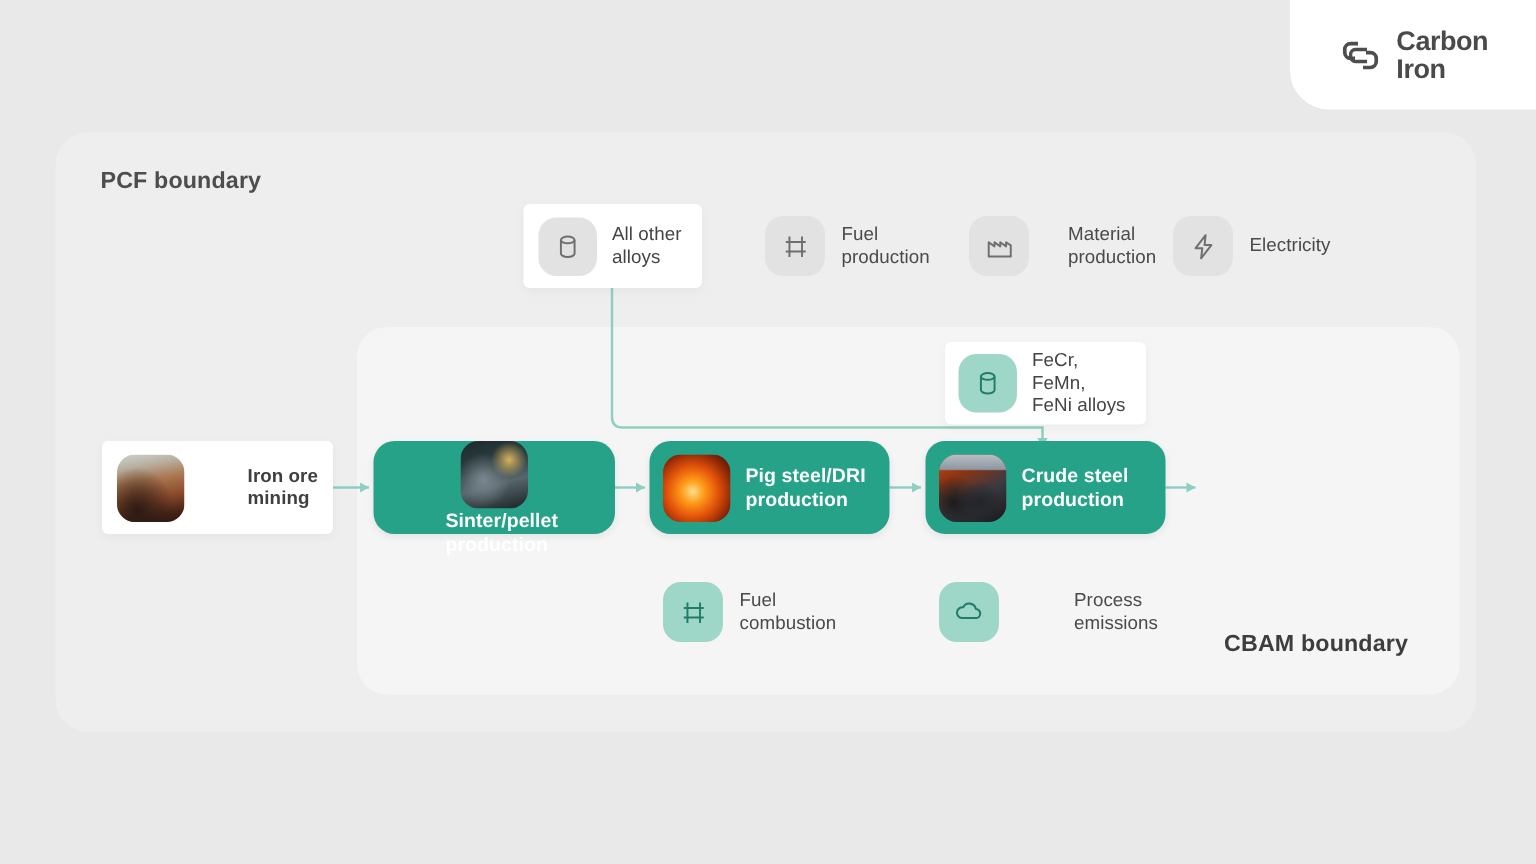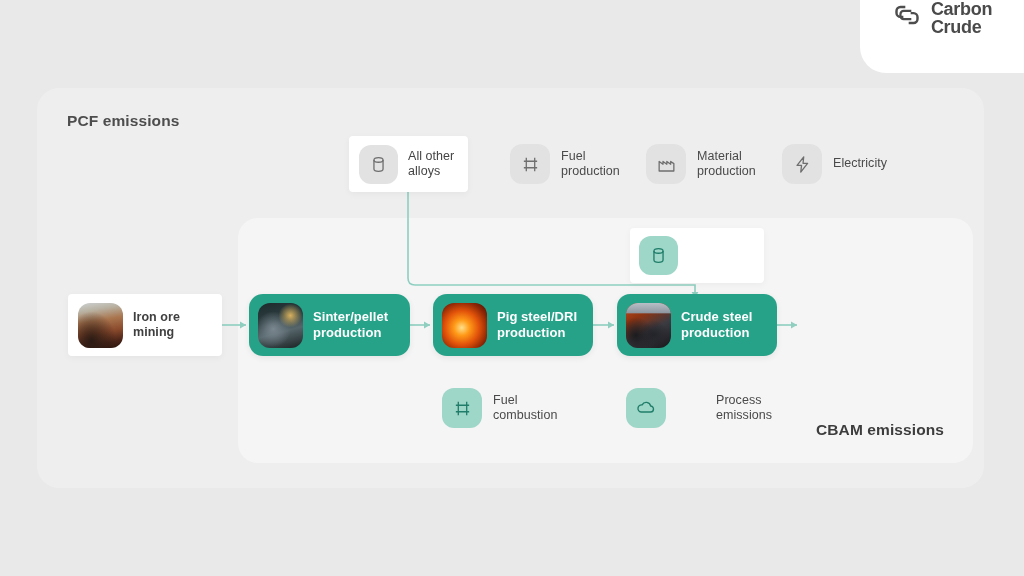--- a/index.html
+++ b/index.html
@@ -14,21 +14,21 @@
     width: 1024px; height: 576px;
     background: #e9e9e9;
   }
 
   
   .brand-card {
     position: absolute; top: 0; right: 0;
     width: 164px; height: 73px;
     background: #ffffff;
     border-bottom-left-radius: 26px;
-    display: flex; justify-content: center;
+    display: flex; align-items: center; justify-content: center;
     gap: 9px;
   }
   .brand-mark { width: 30px; height: 30px; flex: none; }
   .brand-text {
     font-size: 18px; font-weight: bold; line-height: 1.02;
     color: #4a4a4a; letter-spacing: -0.3px;
   }
 
   
   .pcf-panel {
@@ -145,28 +145,28 @@
       <svg viewBox="0 0 32 32" width="30" height="30">
         <g fill="none" stroke="#4d4d4d" stroke-width="2.6" stroke-linejoin="round">
           <path d="M14.2 7.5h-5.2a4.2 4.2 0 0 0-4.2 4.2v2.1a4.2 4.2 0 0 0 4.2 4.2h3.1"></path>
           <path d="M17.8 24.5h5.2a4.2 4.2 0 0 0 4.2-4.2v-2.1a4.2 4.2 0 0 0-4.2-4.2h-3.1"></path>
           <path d="M20.6 11.7h-8.2a3.4 3.4 0 0 0-3.4 3.4v1.8a3.4 3.4 0 0 0 3.4 3.4h8.2" stroke-width="2.4"></path>
         </g>
       </svg>
     </span>
     <div class="brand-text">
       <div>Carbon</div>
-      <div>Crude</div>
+      <div>Iron</div>
     </div>
   </div>
 
   <div class="pcf-panel"></div>
   <div class="cbam-panel"></div>
-  <div class="pcf-title">PCF emissions</div>
-  <div class="cbam-title">CBAM emissions</div>
+  <div class="pcf-title">PCF boundary</div>
+  <div class="cbam-title">CBAM boundary</div>
 
   <svg class="wires">
     <g fill="none" stroke="#8ecfc0" stroke-width="1.6">
 
       <path d="M222 325 H246"></path>
 
       <path d="M410 325 H430"></path>
 
       <path d="M593 325 H614"></path>
 
@@ -203,51 +203,53 @@
     <span class="chip-label" style="margin-left:11px;">Fuel
 production</span>
   </div>
 
   <div class="chip bare" style="left:646px; top:144px; height:40px;">
     <span class="tile grey" style="width:40px;height:40px;">
       <svg viewBox="0 0 24 24" width="21" height="21" fill="none" stroke="#6f6f6f" stroke-width="1.5" stroke-linejoin="round">
         <path d="M3.6 19.4V8.6l4.4 3.1V8.6l4.4 3.1V8.6l4.4 3.1V8.6l3.6 2.4v8.4z"></path>
       </svg>
     </span>
-    <span class="chip-label" style="margin-left:11px;">Material
+    <span class="chip-label" style="margin-left:26px;">Material
 production</span>
   </div>
 
   <div class="chip bare" style="left:782px; top:144px; height:40px;">
     <span class="tile grey" style="width:40px;height:40px;">
       <svg viewBox="0 0 24 24" width="21" height="21" fill="none" stroke="#6f6f6f" stroke-width="1.5" stroke-linejoin="round">
         <path d="M13.4 3.2 5.8 13.1h5.1l-.9 7.7 7.8-10.1h-5.2z"></path>
       </svg>
     </span>
     <span class="chip-label" style="margin-left:11px;">Electricity</span>
   </div>
 
   <div class="chip card" style="left:630px; top:228px; width:134px; height:55px; padding:0 9px;">
     <span class="tile mint" style="width:39px;height:39px;">
       <svg viewBox="0 0 24 24" width="21" height="21" fill="none" stroke="#1f7d69" stroke-width="1.5">
         <ellipse cx="12" cy="6.8" rx="5.2" ry="2.6"></ellipse>
         <path d="M6.8 6.8v10.4c0 1.45 2.33 2.6 5.2 2.6s5.2-1.15 5.2-2.6V6.8"></path>
       </svg>
     </span>
-  </div>
-
-  <div class="chip card strong" style="left:68px; top:294px; width:154px; height:62px; padding:4px 10px;">
+    <span class="chip-label" style="margin-left:10px;">FeCr, FeMn,
+FeNi alloys</span>
+  </div>
+
+  <div class="chip card strong" style="left:68px; top:294px; width:154px; height:62px; padding:4px 10px;justify-content:space-between;">
     <span class="tile" style="width:45px;height:45px;">
       <span class="photo ore"></span>
     </span>
     <span class="chip-label" style="margin-left:10px;">Iron ore
 mining</span>
   </div>
 
-  <div class="chip process" style="left:249px; top:294px; width:161px; height:62px; padding:0 9px;">
+  <div class="chip process" style="left:249px; top:294px; width:161px; height:62px; padding:0 9px;flex-direction:column;">
     <span class="tile" style="width:45px;height:45px;">
       <span class="photo sinter"></span>
     </span>
     <span class="chip-label" style="margin-left:10px;">Sinter/pellet
 production</span>
   </div>
 
   <div class="chip process" style="left:433px; top:294px; width:160px; height:62px; padding:0 9px;">
     <span class="tile" style="width:45px;height:45px;">
       <span class="photo pigiron"></span>

